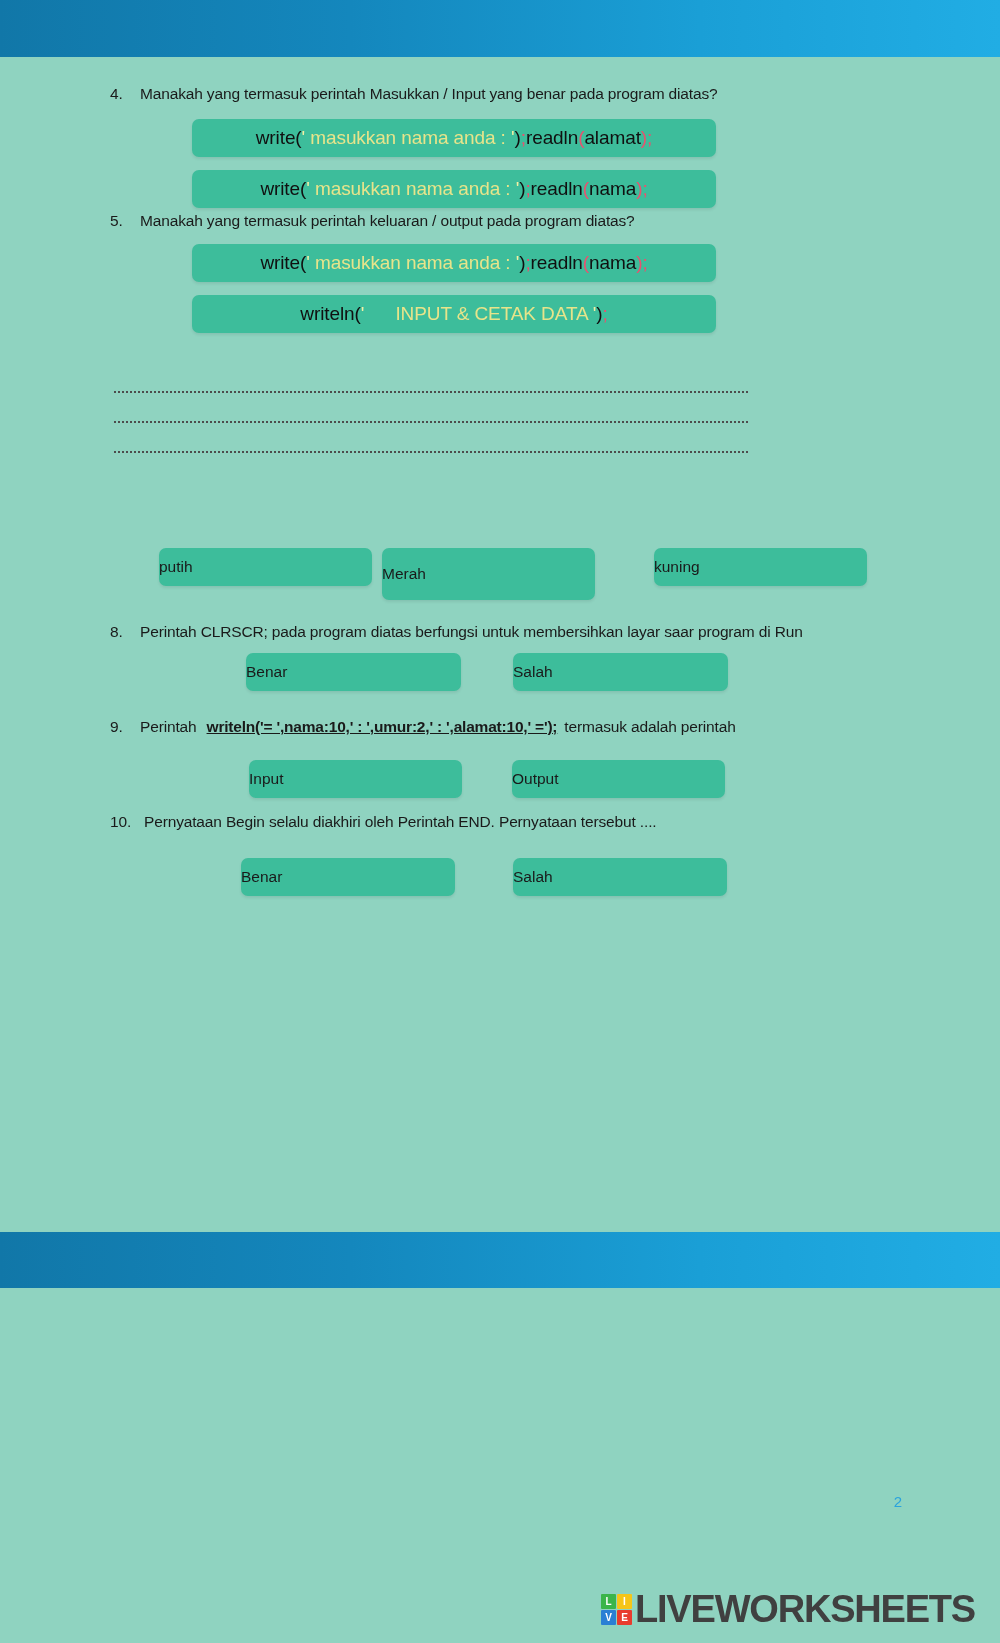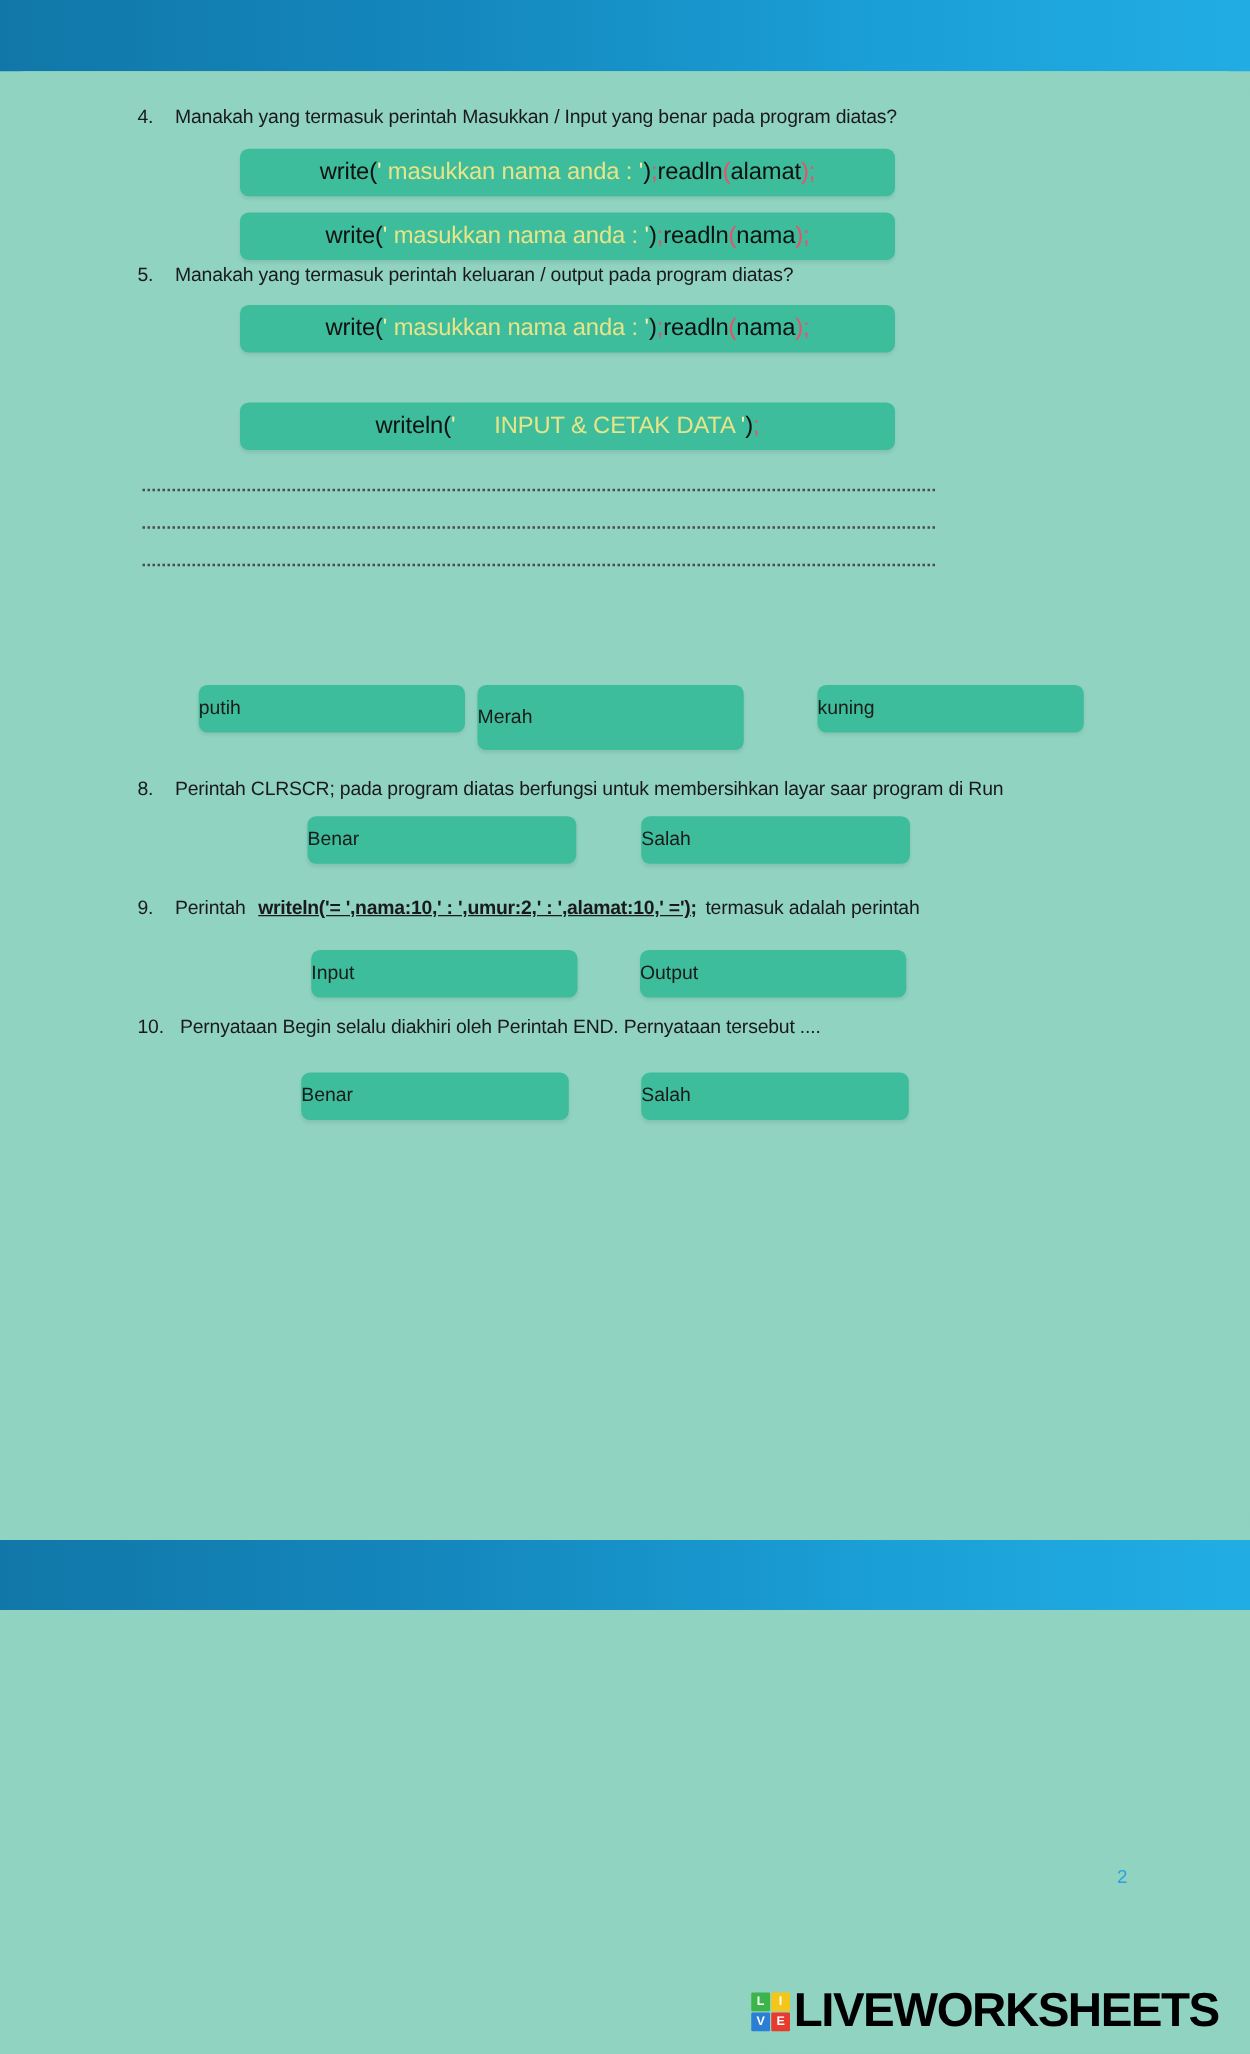--- a/index.html
+++ b/index.html
@@ -23,21 +23,20 @@
   #bar-top { top: 0; height: 57px; }
   #bar-bottom { top: 1232px; height: 56px; }
 
   .sheet {
     position: absolute;
     top: 57px;
     left: 0;
     width: 1000px;
     height: 1175px;
     background: #8fd3c0;
-    border-radius: 20px;
   }
 
   .q {
     position: absolute;
     font-size: 15.5px;
     color: #1a1a1a;
     letter-spacing: -0.15px;
     white-space: nowrap;
   }
   .q .num {
@@ -114,21 +113,21 @@
     color: #ffffff;
     border-radius: 1px;
   }
   .sq-l { background: #3bb54a; }
   .sq-i { background: #f5c518; }
   .sq-v { background: #2a7fd4; }
   .sq-e { background: #e83b2e; }
   #logo-text {
     font-size: 38px;
     font-weight: bold;
-    color: #000000;
+    color: #404040;
     letter-spacing: -1.2px;
     line-height: 1;
   }
 </style>
 </head>
 <body>
 
 <div class="bar" id="bar-top"></div>
 
 <div class="sheet">
@@ -146,21 +145,21 @@
   </div>
 
   <div class="q" style="top:155px; left:110px;">
     <span class="num">5.</span><span>Manakah yang termasuk perintah keluaran / output pada program diatas?</span>
   </div>
 
   <div class="opt code" id="opt-q5-a" style="top:187px; left:192px; width:524px; height:38px;">
     <span><span class="tok-k">write(</span><span class="tok-w">'</span><span class="tok-s"> masukkan nama anda : </span><span class="tok-w">'</span><span class="tok-k">)</span><span class="tok-p">;</span><span class="tok-k">readln</span><span class="tok-p">(</span><span class="tok-k">nama</span><span class="tok-p">)</span><span class="tok-p">;</span></span>
   </div>
 
-  <div class="opt code" id="opt-q5-b" style="top:238px; left:192px; width:524px; height:38px;margin-top:27px;">
+  <div class="opt code" id="opt-q5-b" style="top:238px; left:192px; width:524px; height:38px;">
     <span><span class="tok-k">writeln(</span><span class="tok-w">'</span><span class="tok-s">      INPUT &amp; CETAK DATA </span><span class="tok-w">'</span><span class="tok-k">)</span><span class="tok-p">;</span></span>
   </div>
 
 
   <div class="dots" style="top:334px; left:114px; width:634px;"></div>
   <div class="dots" style="top:364px; left:114px; width:634px;"></div>
   <div class="dots" style="top:394px; left:114px; width:634px;"></div>
 
 
   <div class="opt" style="top:491px; left:159px; width:213px; height:38px;">

